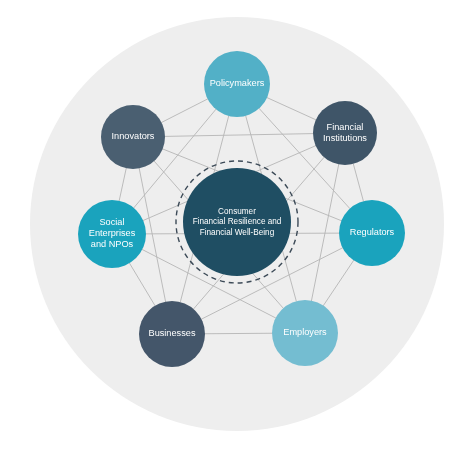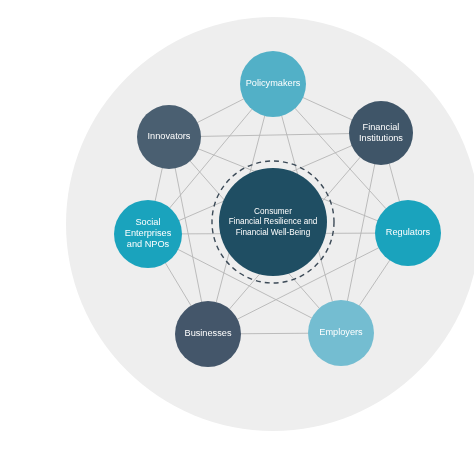--- a/index.html
+++ b/index.html
@@ -11,21 +11,20 @@
   body {
     width: 474px;
     height: 449px;
     font-family: "Liberation Sans", sans-serif;
     overflow: hidden;
   }
   #diagram-root {
     position: relative;
     width: 400px;
     height: 449px;
-    padding-left: 36px;
   }
   svg.diagram-canvas {
     display: block;
     width: 474px;
     height: 449px;
   }
   text, tspan {
     font-family: "Liberation Sans", sans-serif;
     fill: #ffffff;
     text-anchor: middle;

